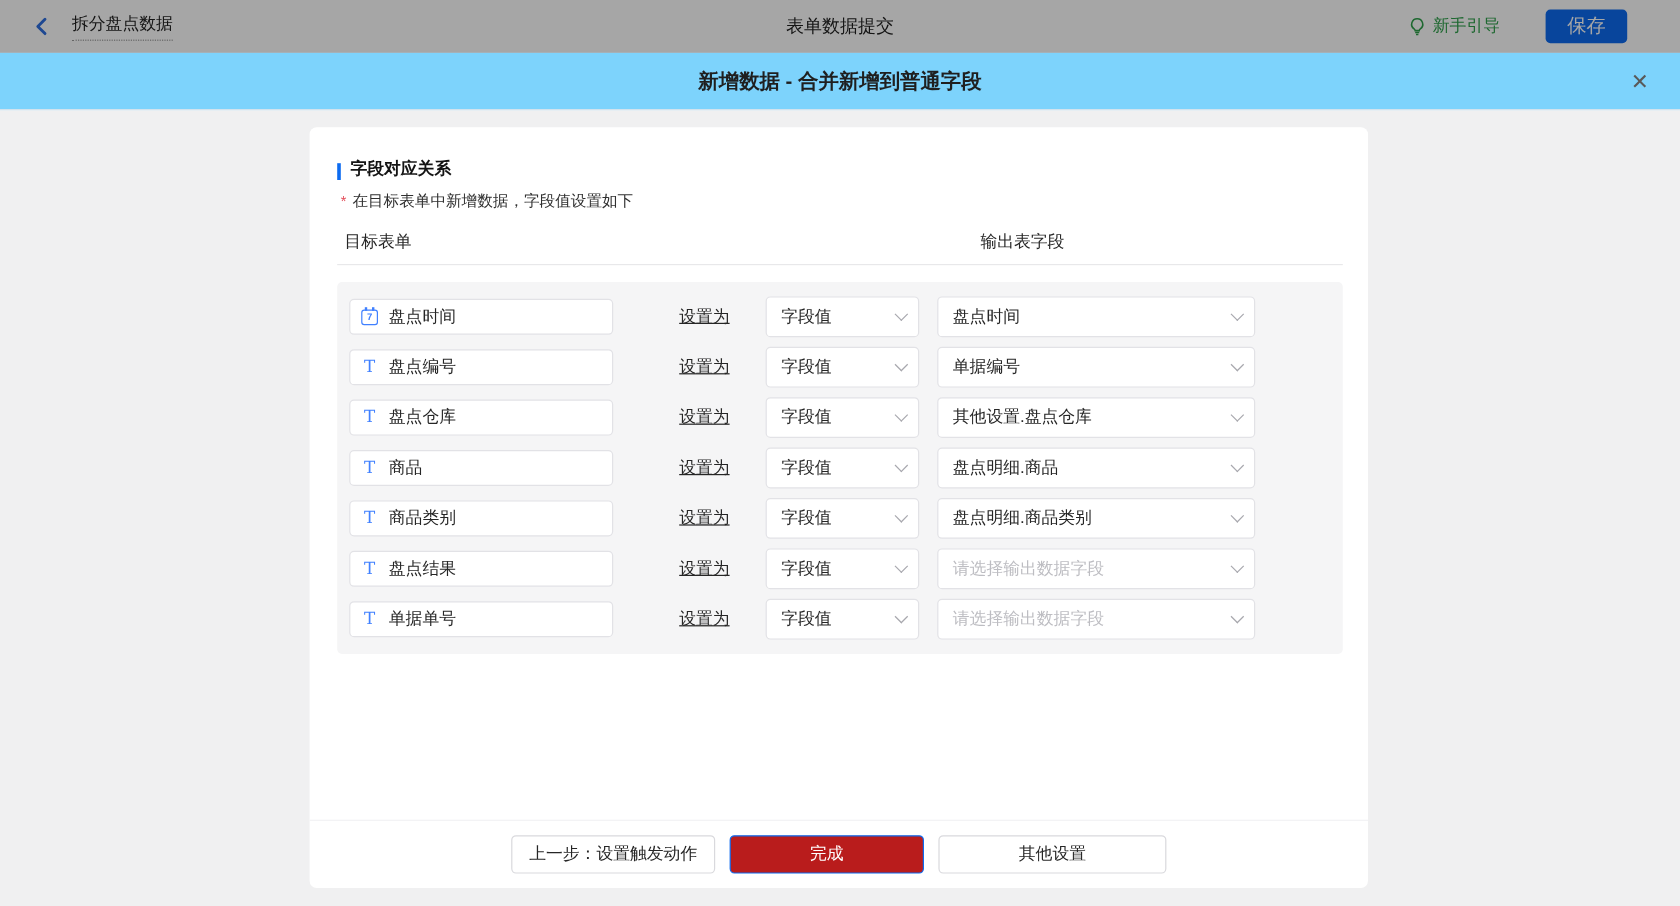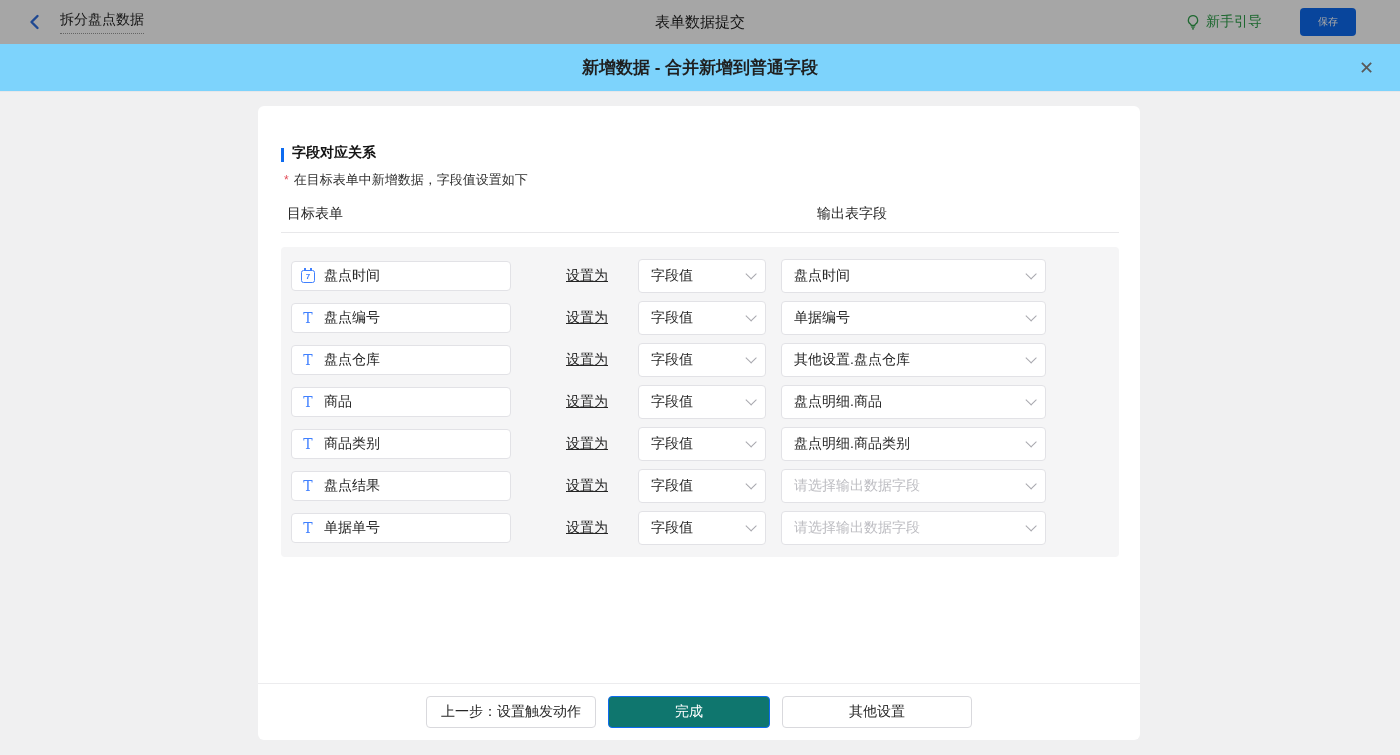--- a/index.html
+++ b/index.html
@@ -14,41 +14,41 @@
   .tb-left { display:flex; align-items:center; margin-left:26px; gap:16px; }
   .back-btn { display:flex; align-items:center; cursor:pointer; }
   .back-label { font-size:14px; color:#1f1f1f; padding-bottom:4px;
     border-bottom:1px dotted #9a9a9a; }
   .tb-center { position:absolute; left:0; right:0; text-align:center;
     font-size:15px; color:#1f1f1f; }
   .tb-right { position:absolute; right:44px; display:flex; align-items:center; gap:38px; }
   .guide { display:flex; align-items:center; gap:5px; color:#2ea04a;
     font-size:14px; cursor:pointer; }
   .save-btn { height:28px; padding:0 18px; background:#0d6bf0; color:#ffffff;
-    font-size:10px; border:none; border-radius:4px; cursor:pointer;text-align:right; }
+    font-size:16px; border:none; border-radius:4px; cursor:pointer;text-align:right; }
 
   
   .modal-header { position:relative; height:48px; background:#7dd3fc;
     border-bottom:1px solid #e7e7ea; display:flex; align-items:center;
     justify-content:center; }
   .modal-title { font-size:17px; font-weight:600; color:#1f1f1f; }
   .close-btn { position:absolute; right:22px; top:50%; transform:translateY(-50%);
     font-size:18px; color:#595959; background:none; border:none; cursor:pointer;
     line-height:1; padding:4px; }
 
   
   .page-body { position:relative; height:663px; background:#f0f0f1; }
   .card { position:absolute; left:258px; top:14px; width:882px; height:634px;
     background:#ffffff; border-radius:6px; display:flex; flex-direction:column; }
   .card-header { height:53px; padding:0 24px; display:flex; align-items:center;
     font-size:15px; color:#303030; border-bottom:1px solid #ececee;
     border-radius:6px 6px 0 0; }
   .card-body { flex:1; padding:26px 21px 0 23px; overflow:hidden; }
 
-  .section-title { display:flex; align-items:flex-end; gap:8px;margin-top:12px; }
+  .section-title { display:flex; align-items:flex-end; gap:8px; }
   .accent-bar { width:3px; height:14px; background:#0d6bf0; }
   .section-title b { font-size:14px; color:#141414; font-weight:700; }
 
   .helper { margin-top:9px; padding-left:3px; display:flex; align-items:flex-start;
     gap:5px; font-size:13px; color:#303030; }
   .req { color:#e34d59; font-size:12px; margin-top:2px; }
 
   .cols { position:relative; margin-top:16px; padding:0 0 9px 6px;
     border-bottom:1px solid #e8e8ea; font-size:14px; color:#262626; }
   .col-target { position:absolute; left:536px; top:0; }
@@ -86,21 +86,21 @@
   .chev { width:8px; height:8px; border-right:1.4px solid #a8a8ae;
     border-bottom:1.4px solid #a8a8ae; transform:rotate(45deg) translateY(-3px);
     flex:none; }
 
   
   .card-footer { height:57px; border-top:1px solid #ececee; display:flex;
     align-items:center; justify-content:center; gap:12px;
     border-radius:0 0 6px 6px; }
   .btn { height:32px; border-radius:4px; font-size:14px; cursor:pointer;
     border:1px solid #d9d9dd; background:#ffffff; color:#262626; padding:0 14px; }
-  .btn.primary { background:#0f766e; border-color:#0d6bf0; color:#ffffff;
+  .btn.primary { background:#b91c1c; border-color:#0d6bf0; color:#ffffff;
     width:162px; }
   .btn.other { width:190px; }
 </style>
 </head>
 <body>
 
 <div class="topbar">
   <div class="tb-left">
     <div class="back-btn">
       <span style="display:flex;">

